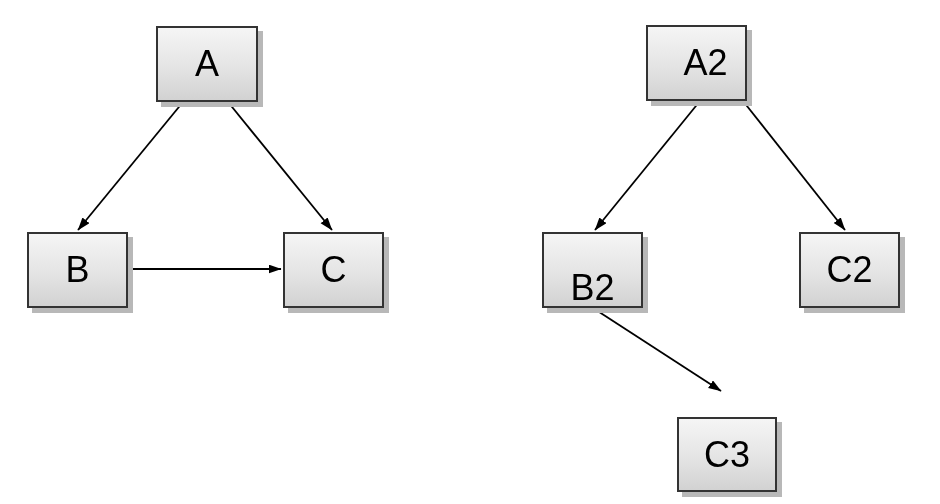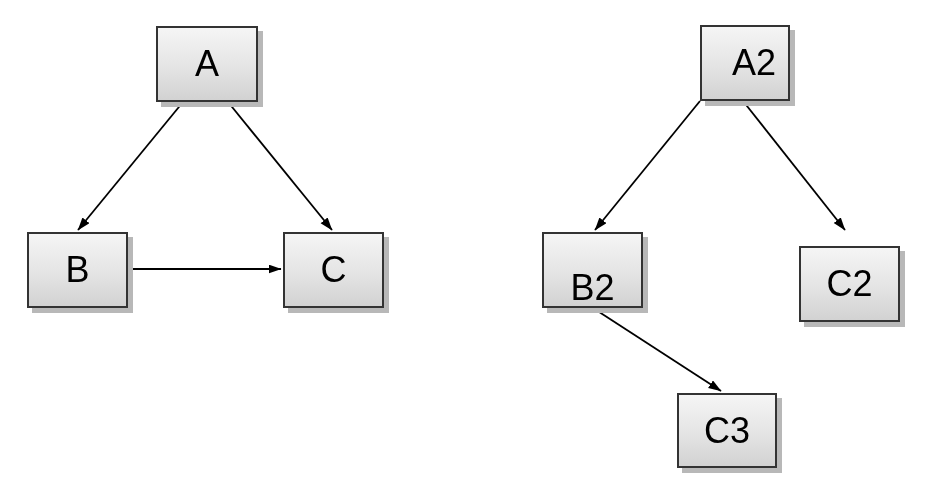--- a/index.html
+++ b/index.html
@@ -67,26 +67,26 @@
   <div id="node-layer">
       <div class="node" style="left: 156px; top: 26px; width: 102px; height: 76px;">
         <span class="node-label">A</span>
       </div>
       <div class="node" style="left: 27px; top: 232px; width: 101px; height: 76px;">
         <span class="node-label">B</span>
       </div>
       <div class="node" style="left: 283px; top: 232px; width: 101px; height: 76px;">
         <span class="node-label">C</span>
       </div>
-      <div class="node" style="left: 700px; top: 25px; width: 90px; height: 76px; padding-left: 18px;">
+      <div class="node" style="left: 646px; top: 25px; width: 101px; height: 76px; padding-left: 18px;">
         <span class="node-label">A2</span>
       </div>
       <div class="node" style="left: 542px; top: 232px; width: 101px; height: 76px; align-items: flex-end;">
         <span class="node-label">B2</span>
       </div>
-      <div class="node" style="left: 799px; top: 232px; width: 101px; height: 76px; margin-top: 14px;">
+      <div class="node" style="left: 799px; top: 232px; width: 101px; height: 76px;">
         <span class="node-label">C2</span>
       </div>
-      <div class="node" style="left: 677px; top: 393px; width: 100px; height: 75px;">
+      <div class="node" style="left: 677px; top: 417px; width: 100px; height: 75px;">
         <span class="node-label">C3</span>
       </div>
     </div>
 </div>
 
 </body></html>

